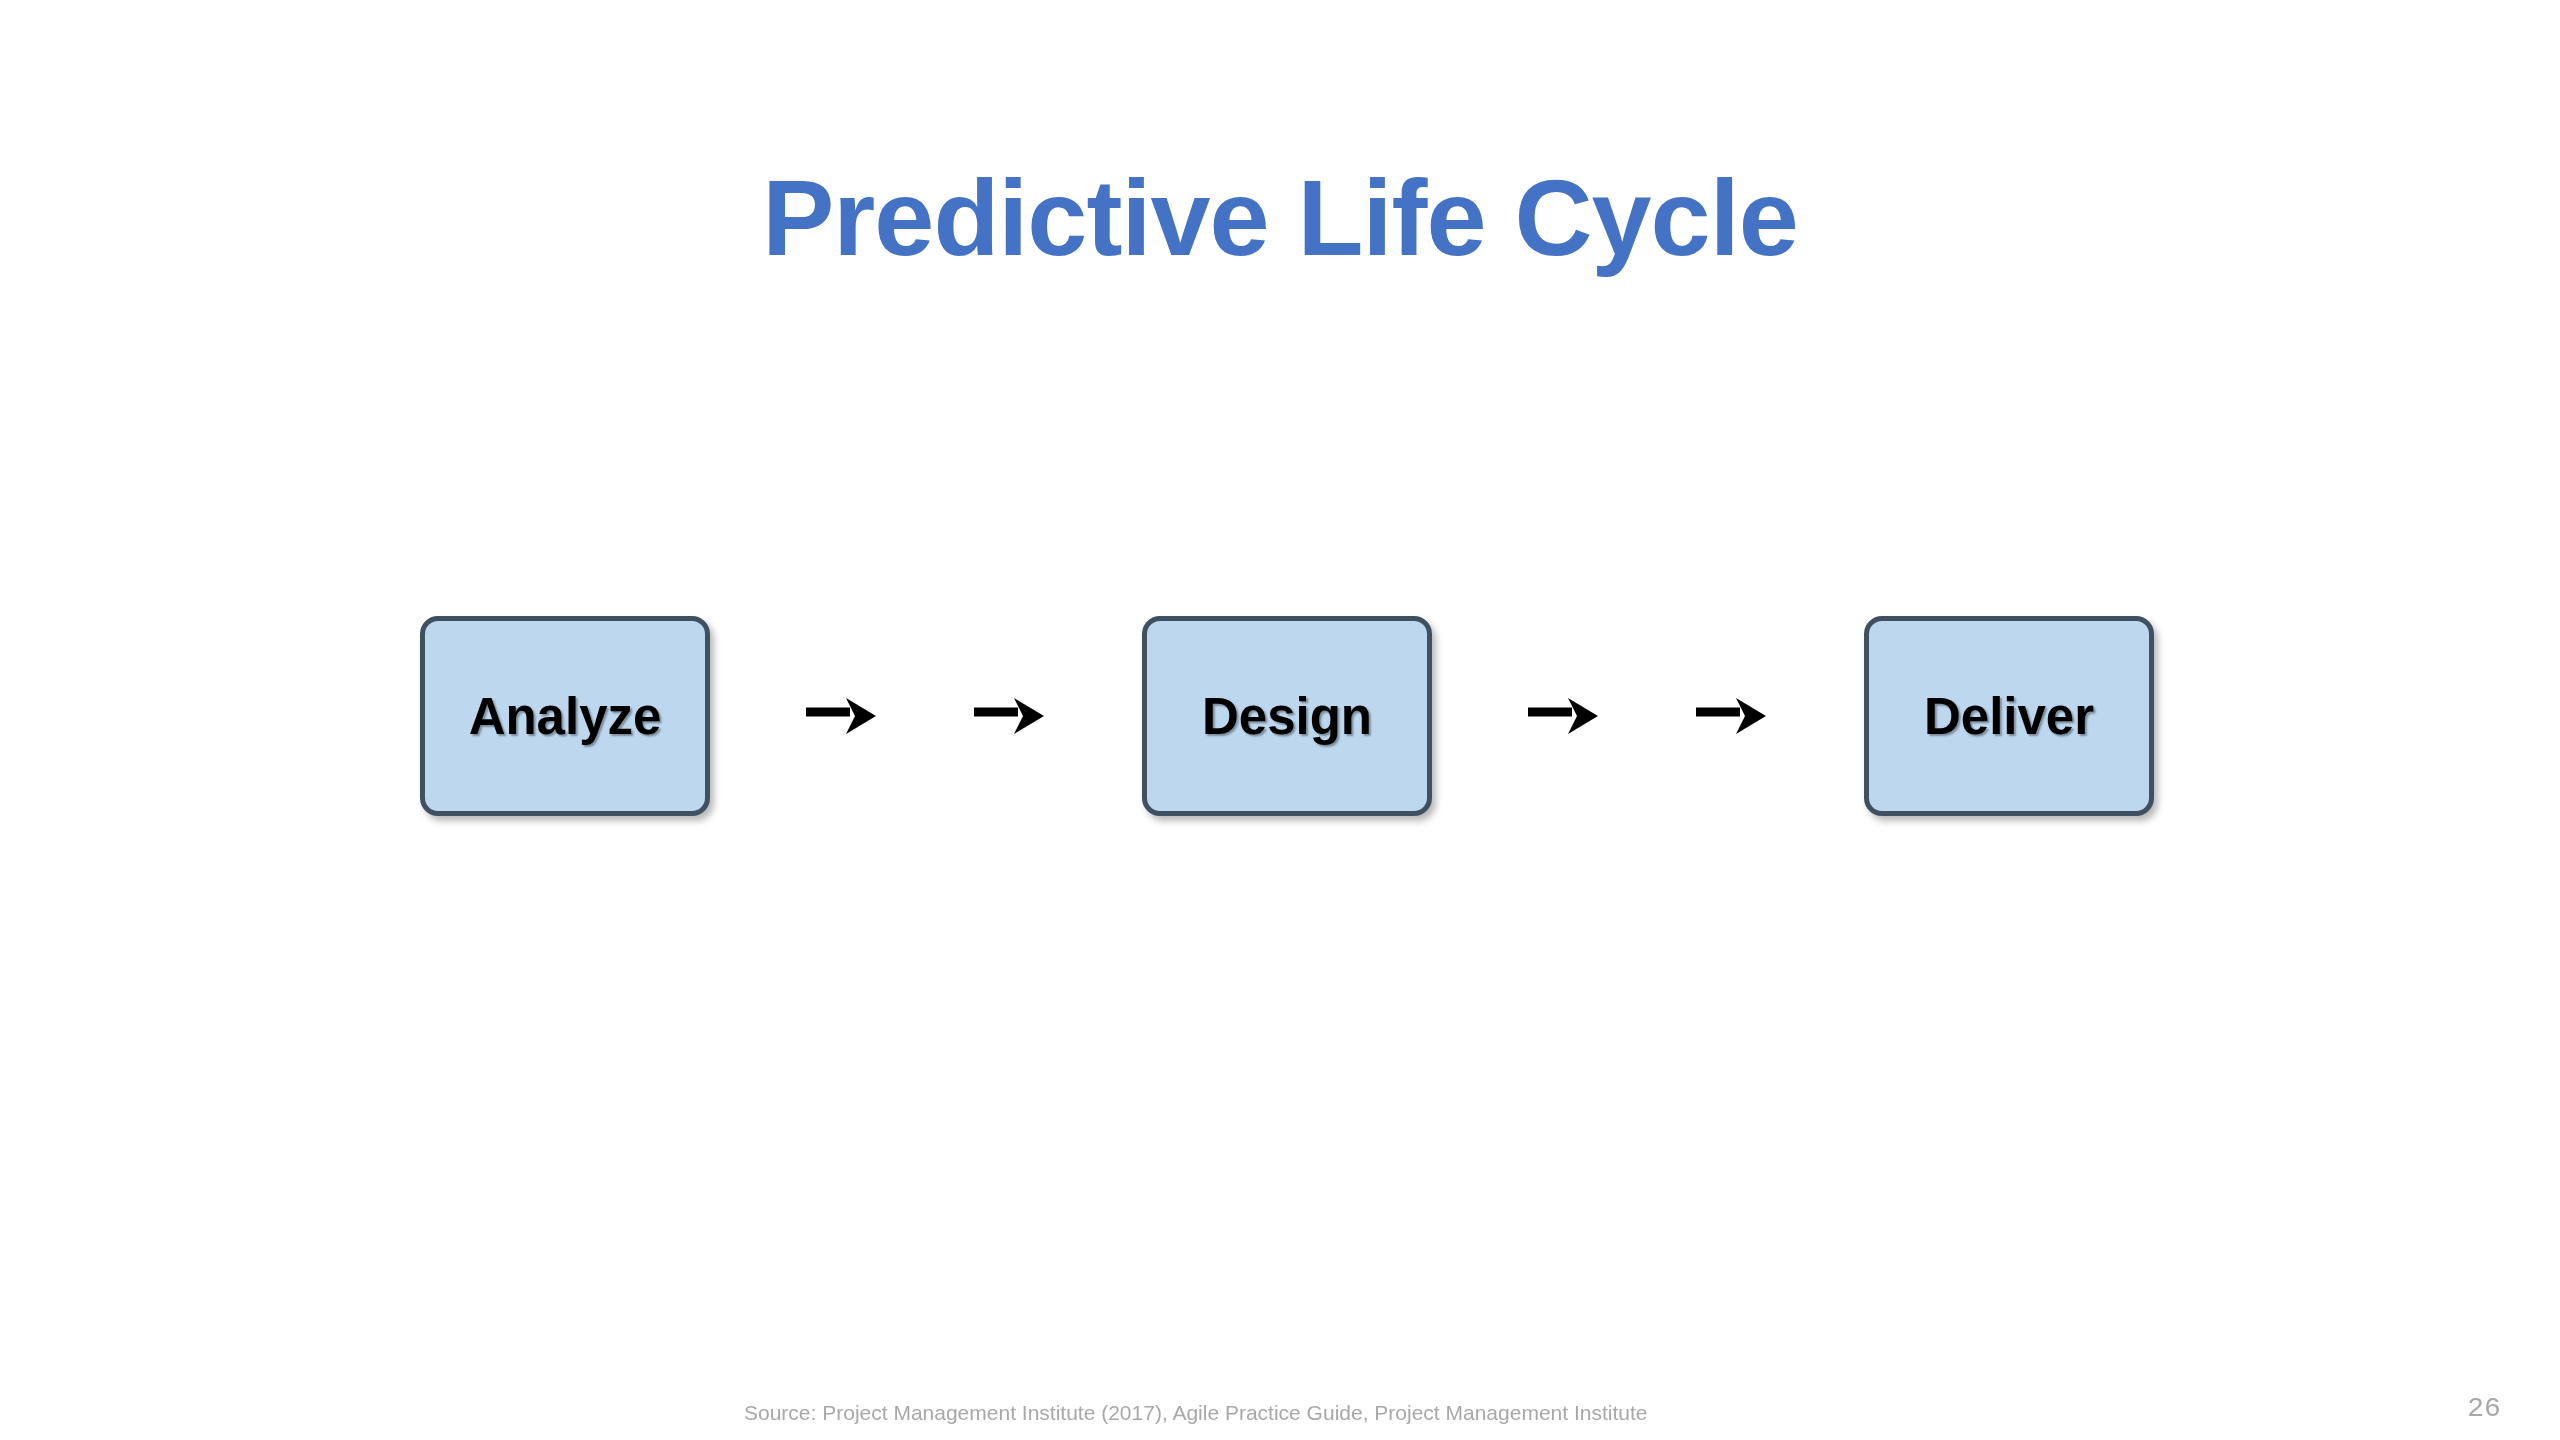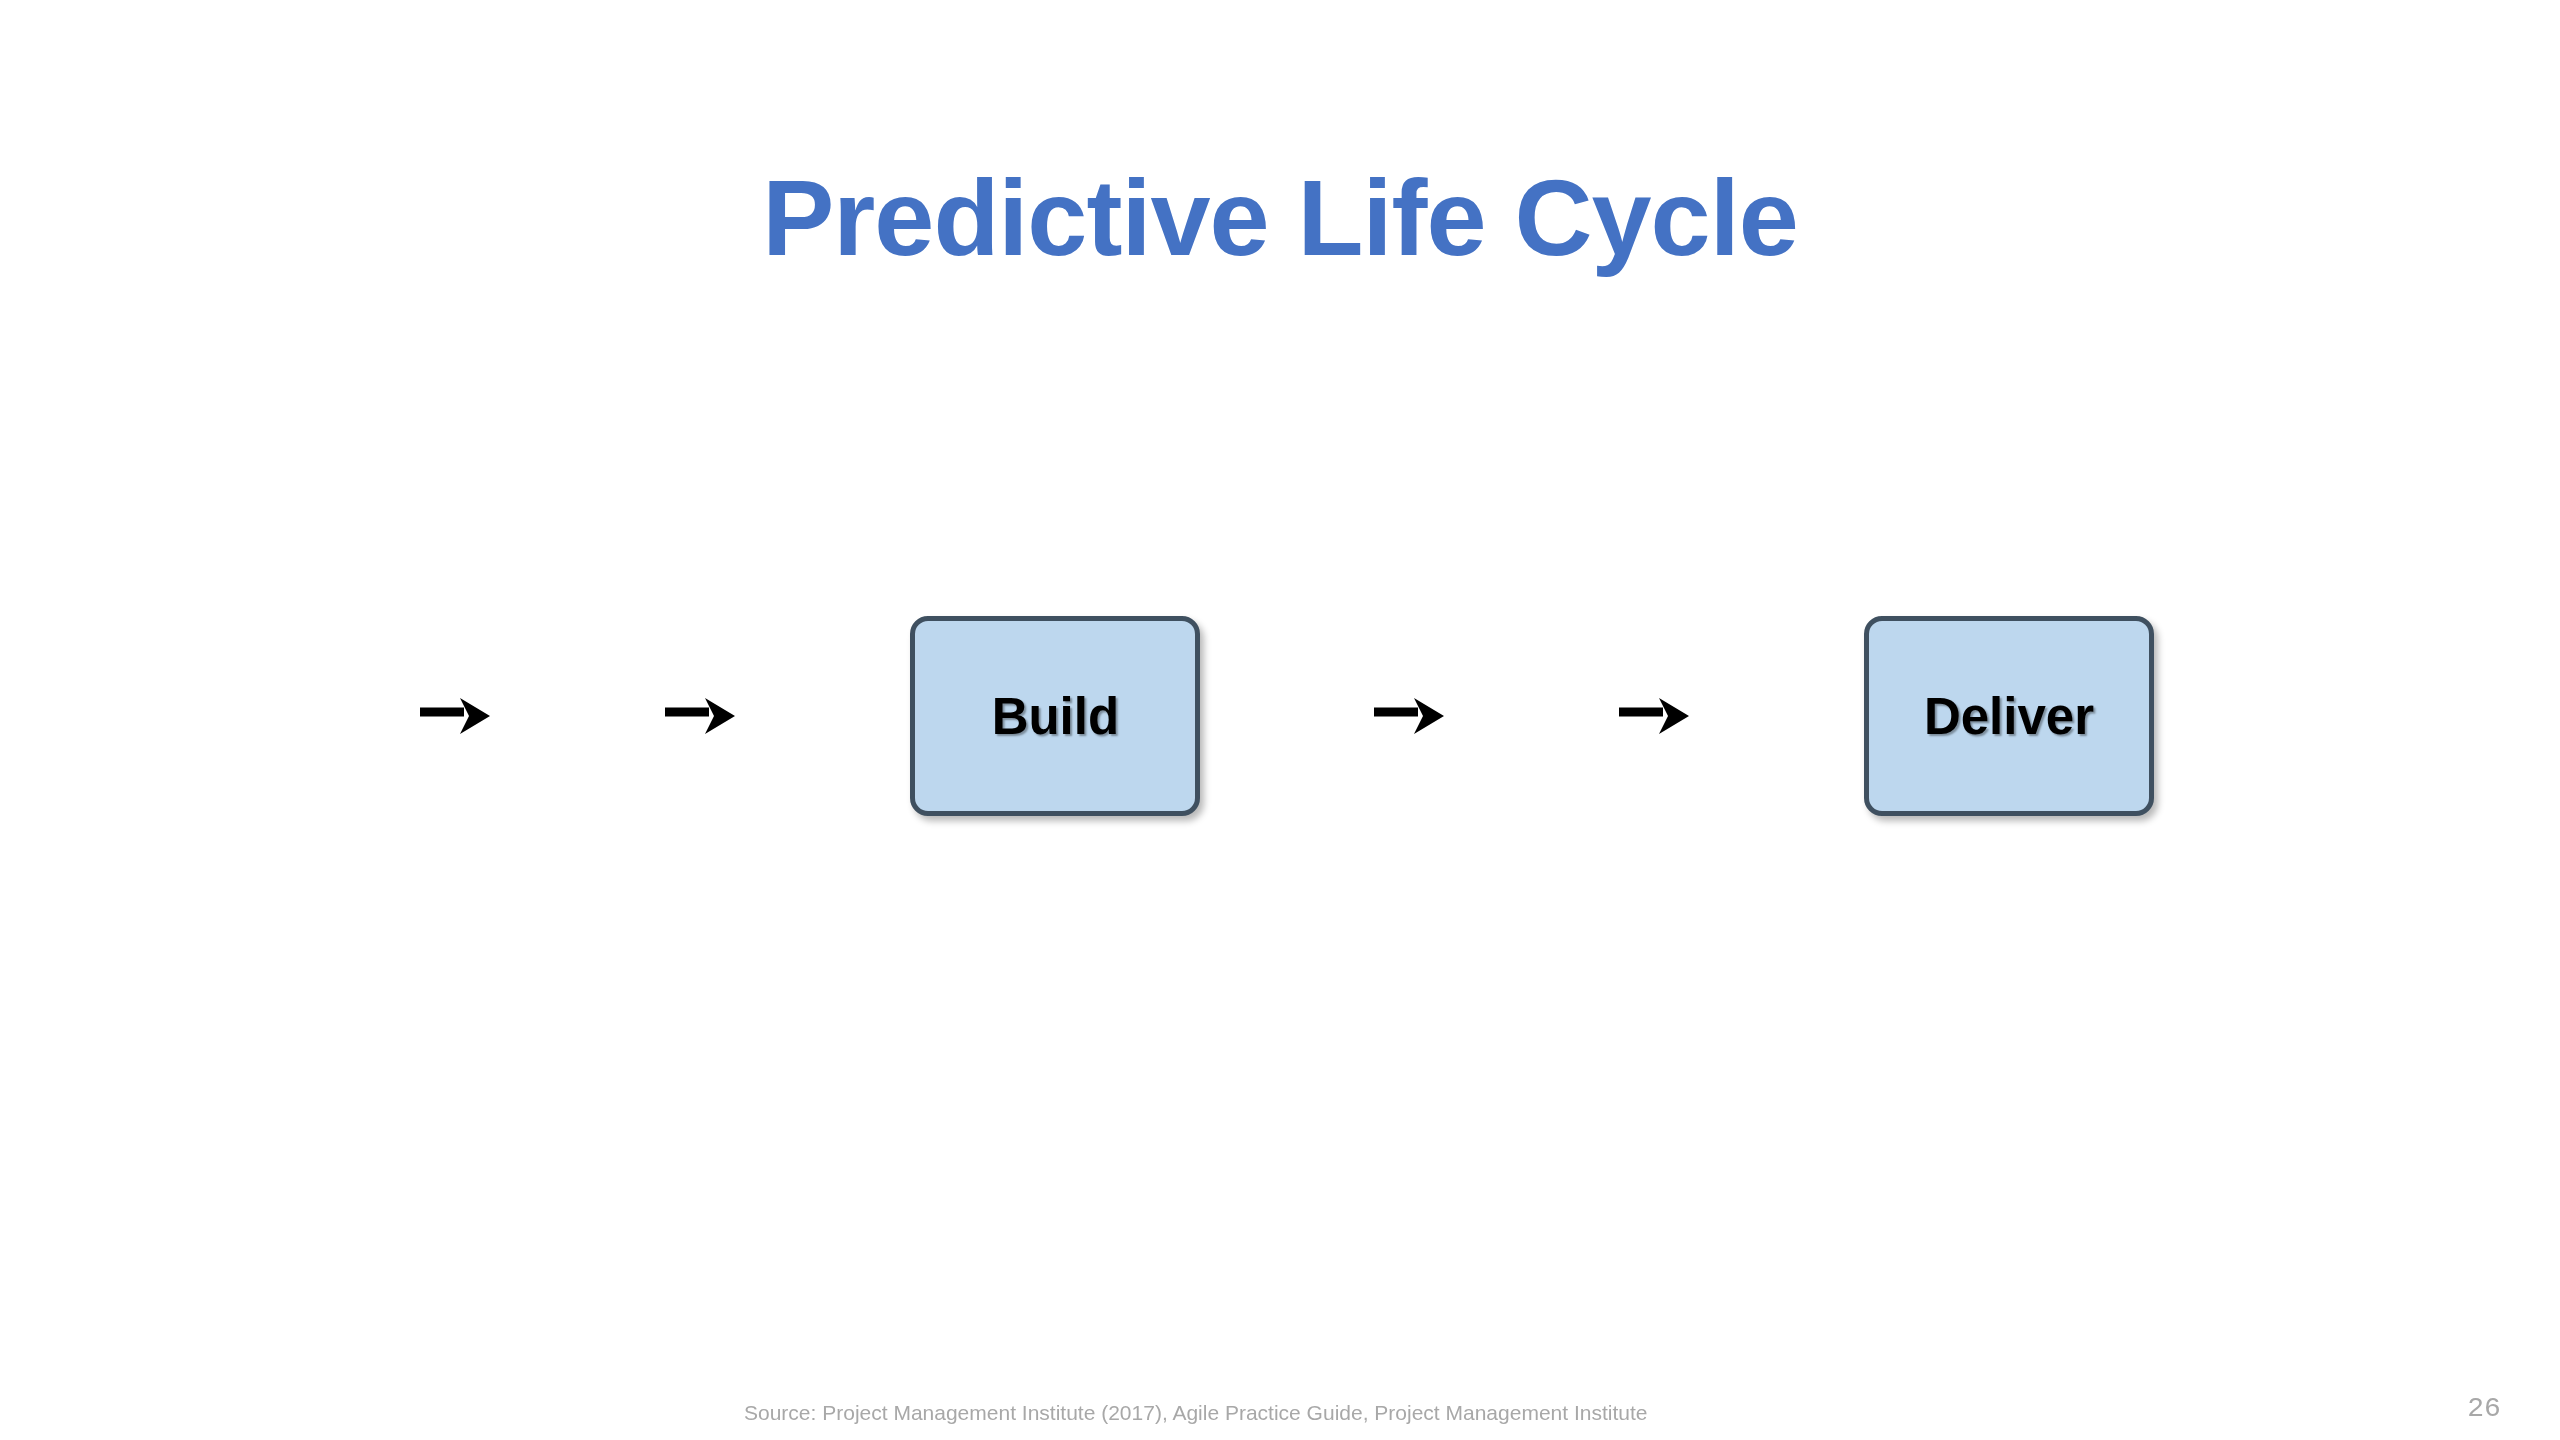--- a/index.html
+++ b/index.html
@@ -116,38 +116,41 @@
 </style>
 </head>
 <body>
 
 <div class="slide">
 
   <h1 class="slide-title">Predictive Life Cycle</h1>
 
   <div class="flow">
 
+    <div class="flow-node">
+      <span class="flow-node-label">Analyze</span>
+    </div>
 
     <div class="flow-arrow">
       <svg width="72" height="40" viewBox="0 0 72 40" aria-hidden="true">
         <path d="M0 16 H44 V16 H44" stroke="#000000" stroke-width="9" fill="none"></path>
         <path d="M40 2 L70 20 L40 38 L49 20 Z" fill="#000000"></path>
       </svg>
     </div>
 
 
     <div class="flow-arrow">
       <svg width="72" height="40" viewBox="0 0 72 40" aria-hidden="true">
         <path d="M0 16 H44 V16 H44" stroke="#000000" stroke-width="9" fill="none"></path>
         <path d="M40 2 L70 20 L40 38 L49 20 Z" fill="#000000"></path>
       </svg>
     </div>
 
     <div class="flow-node">
-      <span class="flow-node-label">Build</span>
+      <span class="flow-node-label">Design</span>
     </div>
 
     <div class="flow-arrow">
       <svg width="72" height="40" viewBox="0 0 72 40" aria-hidden="true">
         <path d="M0 16 H44 V16 H44" stroke="#000000" stroke-width="9" fill="none"></path>
         <path d="M40 2 L70 20 L40 38 L49 20 Z" fill="#000000"></path>
       </svg>
     </div>
 
 

